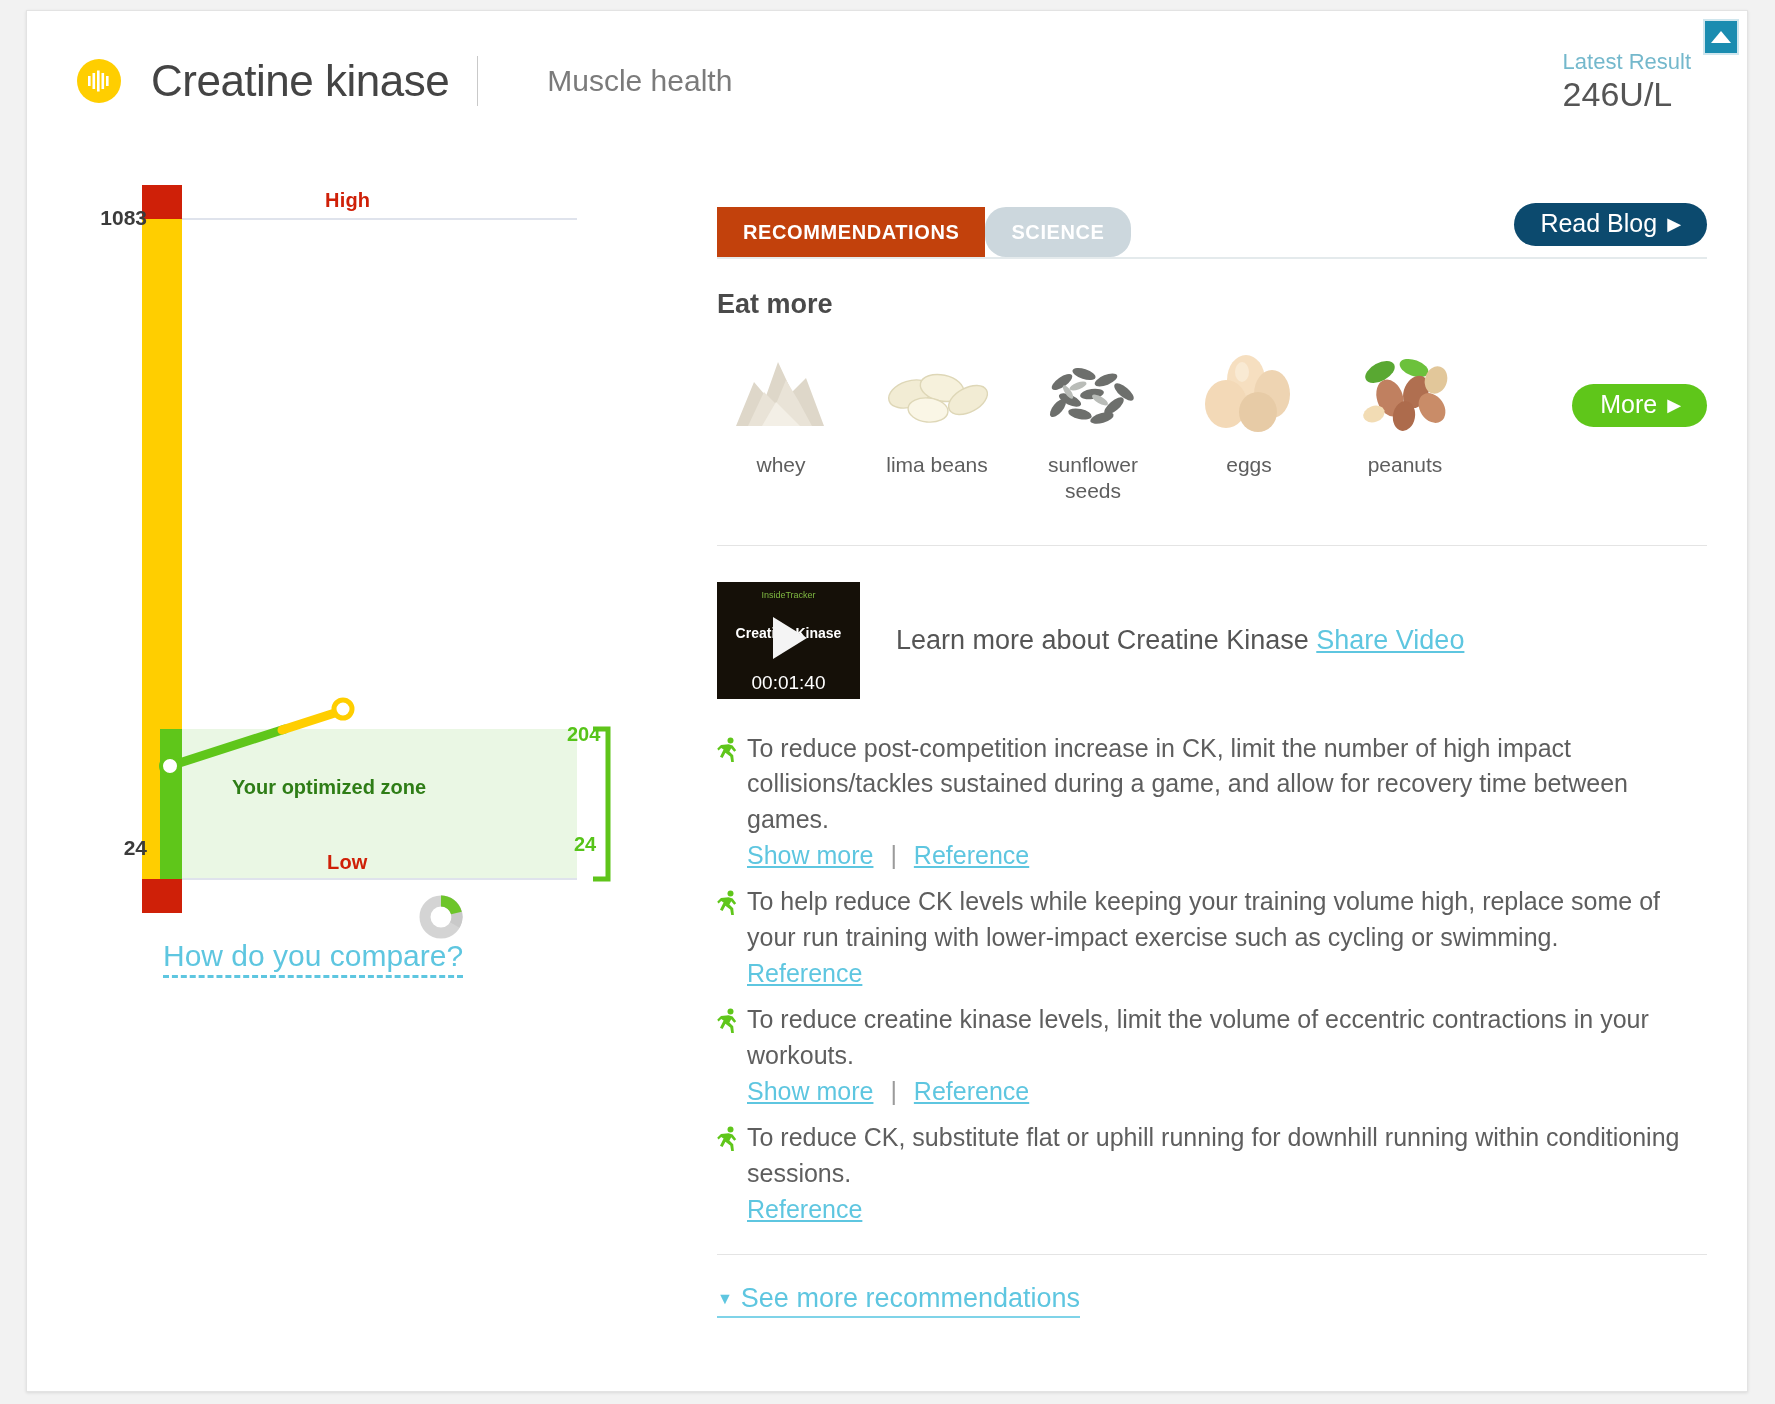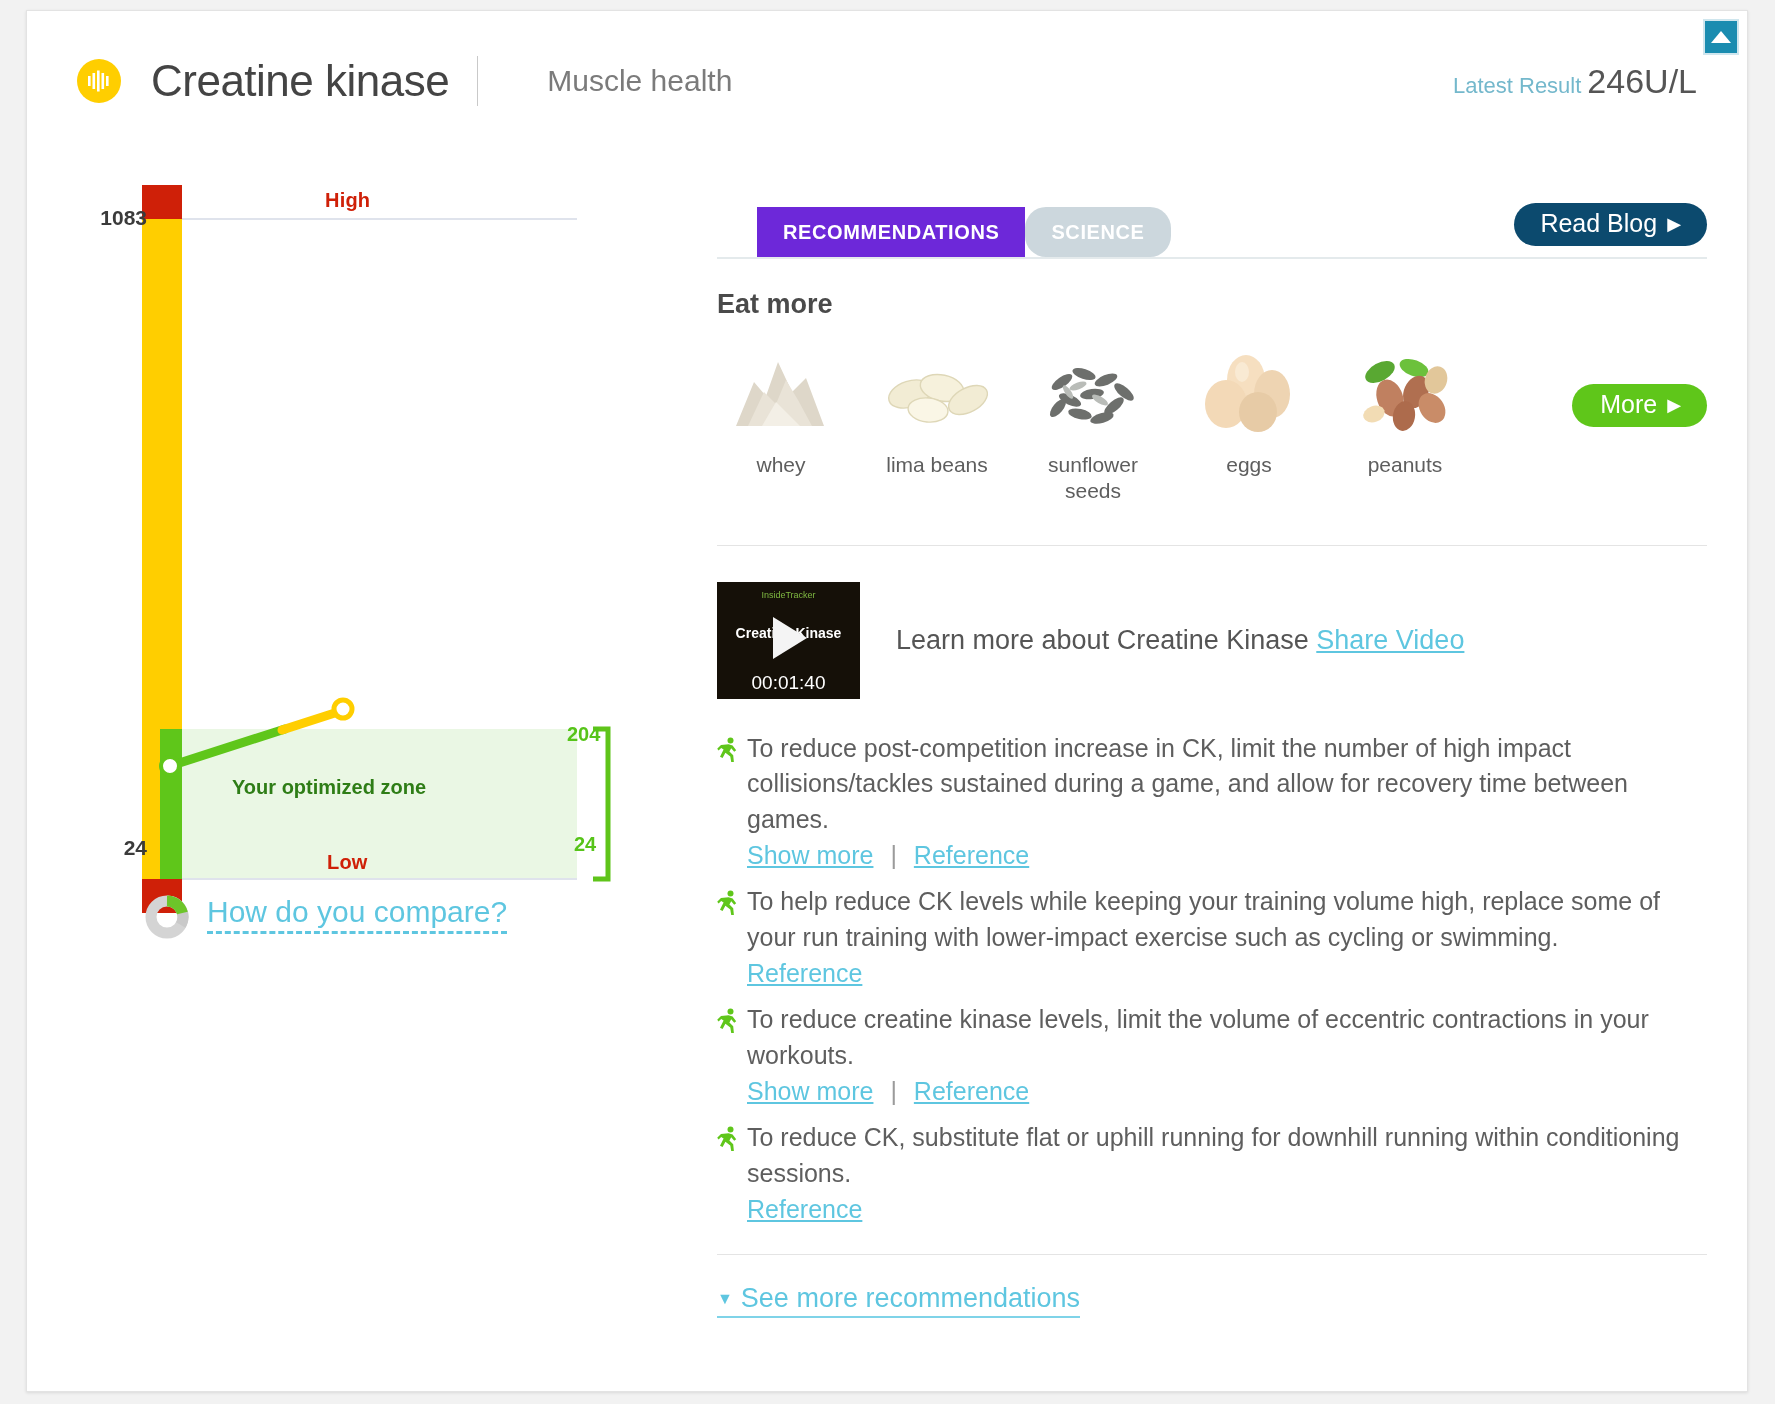--- a/index.html
+++ b/index.html
@@ -67,20 +67,21 @@
     color: #7b7b7b;
     font-weight: 400;
     white-space: nowrap;
     margin-left: 41px;
   }
   .header-right {
     margin-left: auto;
     display: flex;
     align-items: baseline;
     white-space: nowrap;
+    flex-direction: column;
   }
   .latest-label {
     font-size: 22px;
     color: #74b8cc;
     margin-right: 6px;
   }
   .latest-value {
     font-size: 34px;
     color: #555;
   }
@@ -128,21 +129,22 @@
     font-weight: bold;
     color: #57c41a;
   }
   .num-204 { left: 490px; top: 552px; }
   .num-24b { left: 497px; top: 662px; }
 
   .compare-row {
     position: absolute;
     left: 68px; top: 724px;
     display: flex;
-    align-items: flex-start;
+    align-items: flex-end;
+    flex-direction: column;
   }
   .donut { width: 44px; height: 44px; flex: 0 0 auto; }
   .compare-link {
     margin-left: 18px;
     font-size: 30px;
     color: #5ec6e0;
     border-bottom: 3px dashed #5ec6e0;
     padding-bottom: 2px;
     cursor: pointer;
     white-space: nowrap;
@@ -164,21 +166,21 @@
   .tab {
     display: flex; align-items: center;
     padding: 0 26px;
     font-size: 20px;
     font-weight: bold;
     letter-spacing: 0.6px;
     color: #ffffff;
     cursor: pointer;
     user-select: none;
   }
-  .tab.active { background: #6d28d9; margin-left: 40px; }
+  .tab.active { background: #c2410c; }
   .tab.inactive { background: #ccd7dd; border-radius: 21px; }
   .read-blog-btn {
     position: absolute;
     right: 0; top: -4px;
     background: #0c4a6e;
     color: #fff;
     border-radius: 22px;
     font-size: 25px;
     padding: 6px 26px 8px 26px;
     cursor: pointer;

